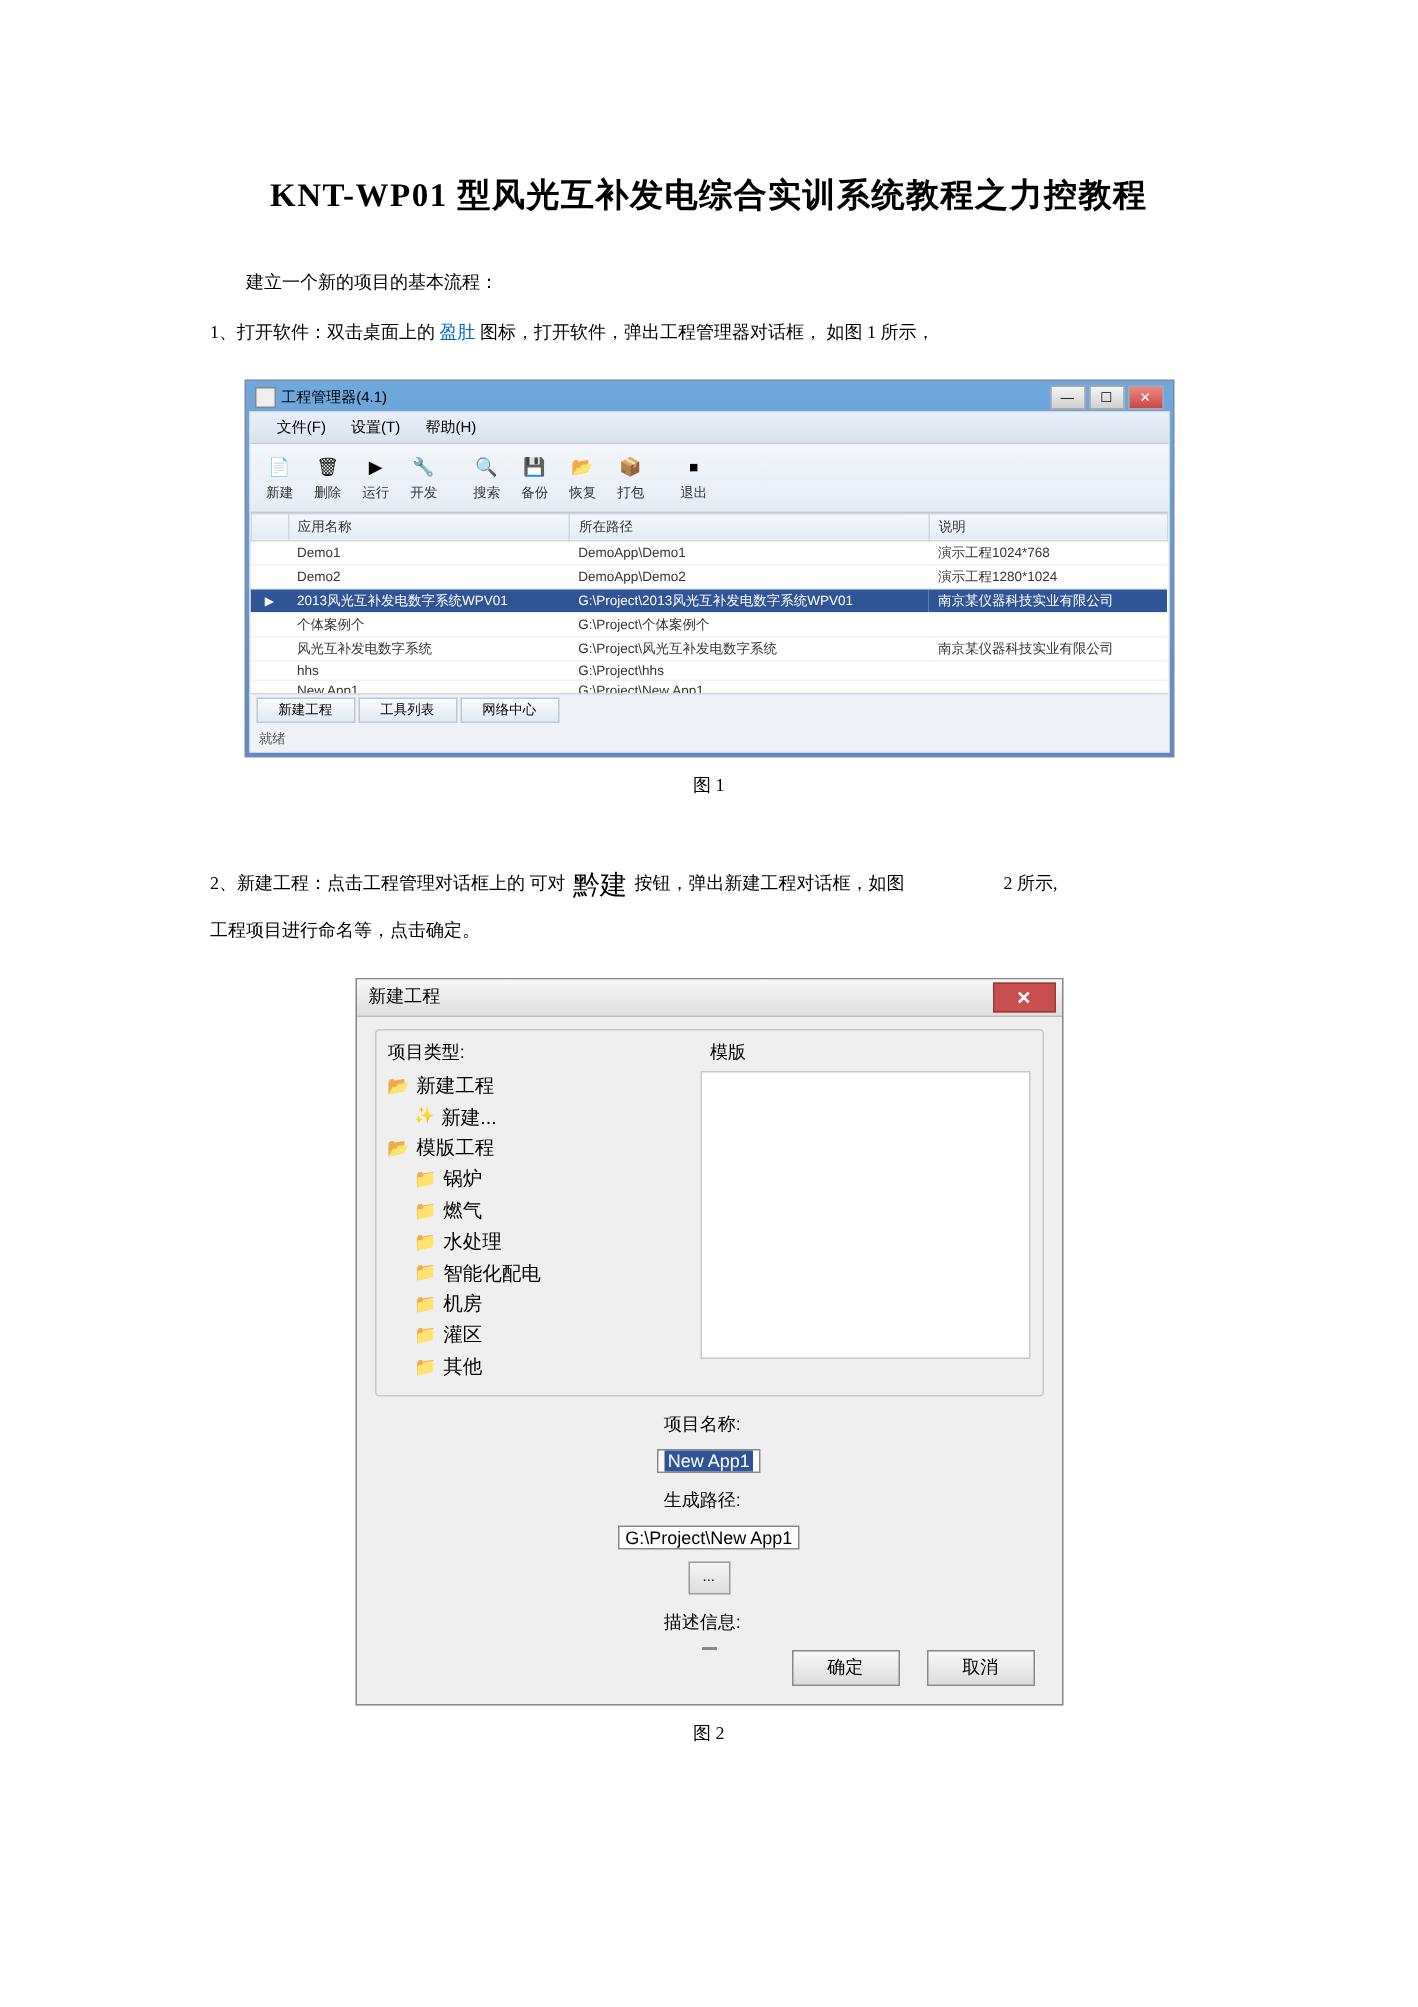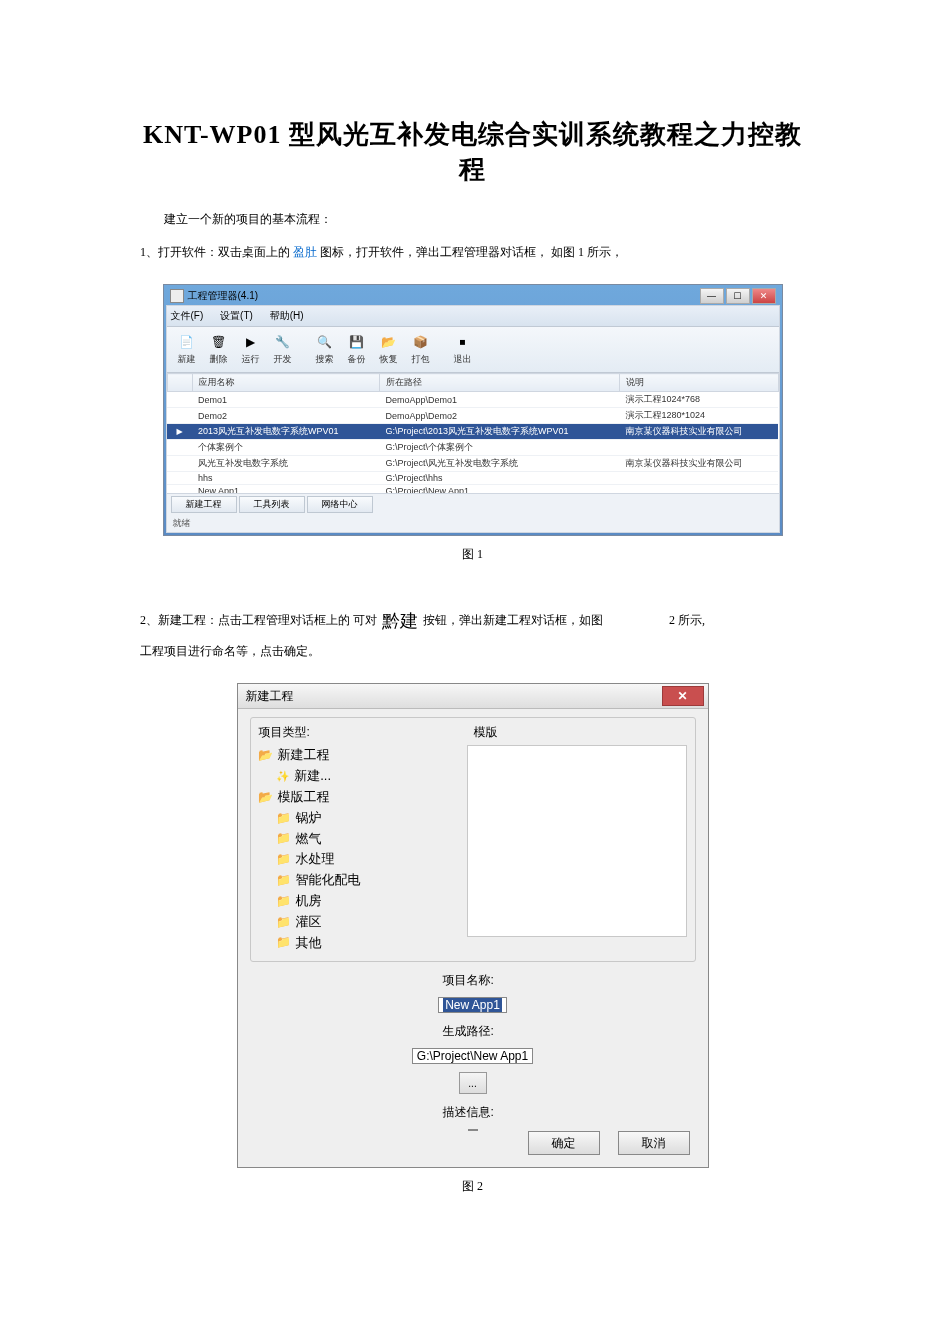--- a/index.html
+++ b/index.html
@@ -12,23 +12,23 @@
     width: 945px;
   }
   .page {
     width: 945px;
     min-height: 1338px;
     padding: 100px 140px 60px 140px;
     box-sizing: border-box;
   }
   .title {
     font-family: "SimSun", serif;
-    font-size: 26px;
+    font-size: 22px;
     text-align: center;
-    margin-bottom: 24px;
+    margin-bottom: 35px;
     letter-spacing: 1px;
   }
   .intro {
     text-indent: 2em;
   }
   .para {
     line-height: 2;
     margin-bottom: 20px;
   }
   .link {
@@ -68,21 +68,21 @@
     background: linear-gradient(#f5f5f5,#d0d0d0);
     display:flex; align-items:center; justify-content:center;
     font-size:9px;
   }
   .win-btn.close { background: linear-gradient(#e88,#c44); color:#fff; }
   .win1-body {
     background: #fff;
     border: 1px solid #cfd6e0;
   }
   .win1-menubar {
-    padding: 3px 4px;
+    padding: 3px 18px;
     background: linear-gradient(#e9eff7,#d8e3ef);
     border-bottom: 1px solid #c0c9d4;
   }
   .win1-menubar span { margin-right: 14px; }
   .win1-toolbar {
     display:flex;
     gap: 4px;
     padding: 4px 6px;
     background: linear-gradient(#f4f7fb,#e4ecf4);
     border-bottom:1px solid #c0c9d4;

